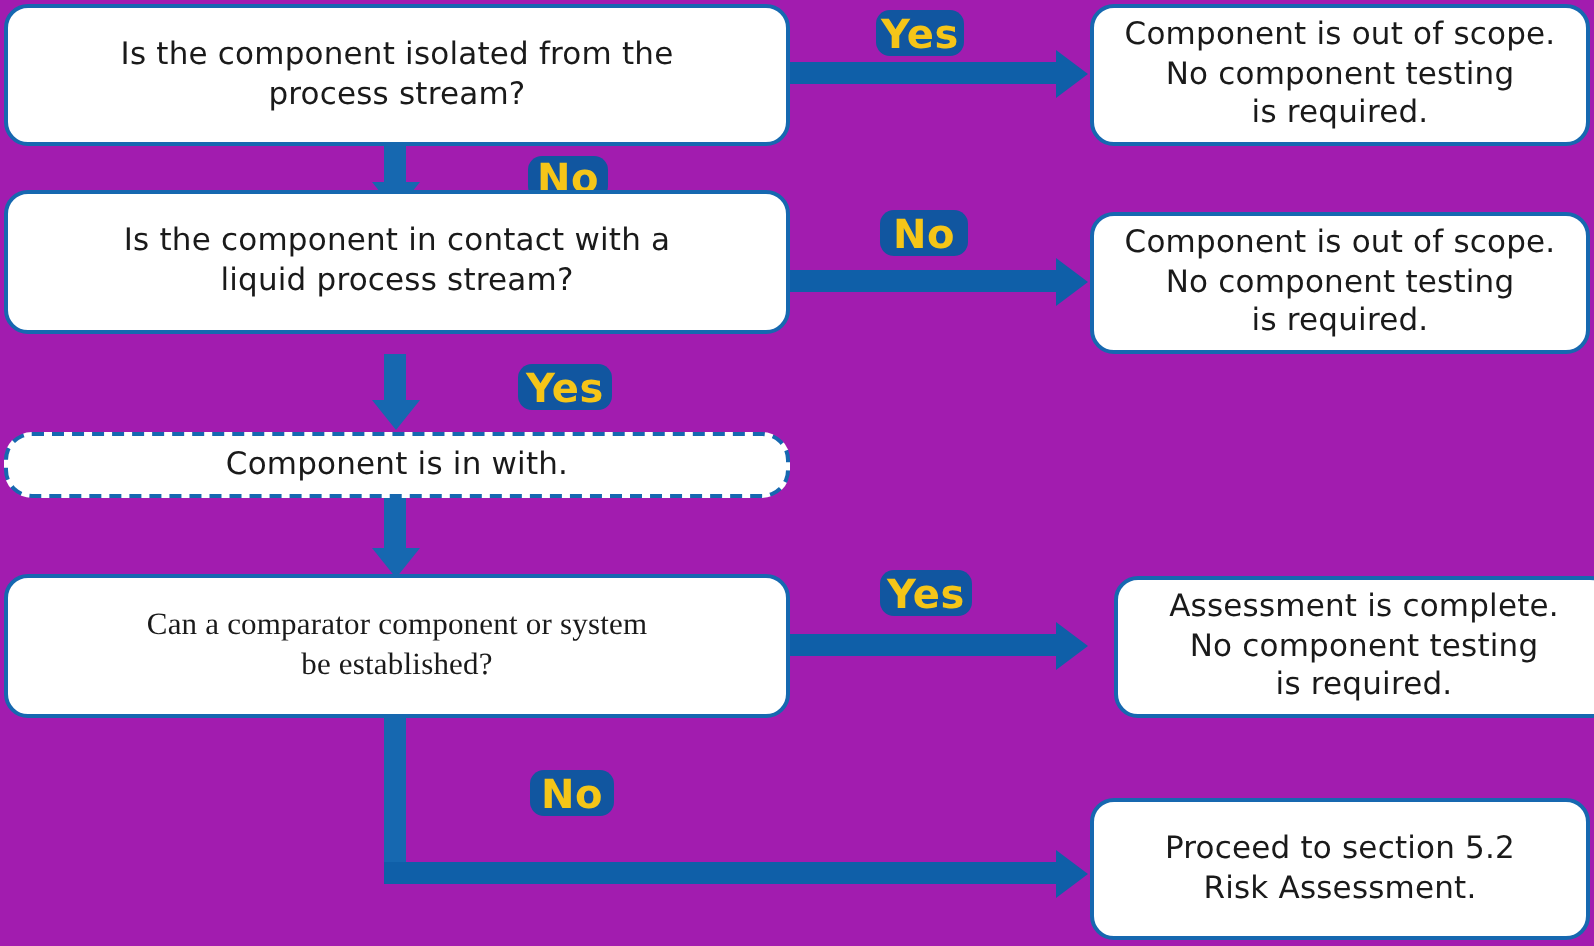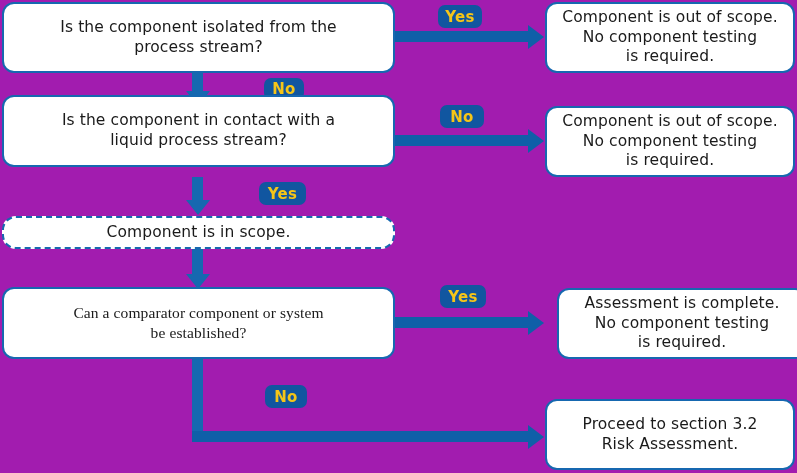--- a/index.html
+++ b/index.html
@@ -70,21 +70,21 @@
     border-left: 16px solid #0f5fa8;
   }
 
   
   .badge {
     position: absolute;
     box-sizing: border-box;
     background: #1156a0;
     color: #f5c518;
     font-weight: bold;
-    font-size: 15px;
+    font-size: 20px;
     border-radius: 7px;
     display: flex;
     align-items: center;
     justify-content: center;
     padding: 2px 0;
     letter-spacing: 0.3px;
   }
 </style>
 </head>
 <body>
@@ -119,21 +119,21 @@
 
   <div class="node" style="left:545px; top:106px; width:250px; height:71px;">Component is out of scope.
 No component testing
 is required.</div>
 
   <div class="line-v" style="left:192px; top:177px; width:11px; height:26px;"></div>
   <div class="arrow-down" style="left:185.5px; top:200px;"></div>
 
   <div class="badge" style="left:259px; top:182px; width:47px; height:23px;">Yes</div>
 
-  <div class="node dashed" style="left:2px; top:216px; width:393px; height:33px;">Component is in scope.</div>
+  <div class="node dashed" style="left:2px; top:216px; width:393px; height:33px;">Component is in with.</div>
 
   <div class="line-v" style="left:192px; top:249px; width:11px; height:28px;"></div>
   <div class="arrow-down" style="left:185.5px; top:274px;"></div>
 
   <div class="node" style="left:2px; top:287px; width:393px; height:72px;font-family:Liberation Serif, serif;">Can a comparator component or system
 be established?</div>
 
   <div class="line-h" style="left:395px; top:317px; width:135px; height:11px;"></div>
   <div class="arrow-right" style="left:528px; top:310.5px;"></div>
 
@@ -142,16 +142,16 @@
   <div class="node" style="left:557px; top:288px; width:250px; height:71px;">Assessment is complete.
 No component testing
 is required.</div>
 
   <div class="line-v" style="left:192px; top:359px; width:11px; height:78px;"></div>
   <div class="line-h" style="left:192px; top:431px; width:340px; height:11px;"></div>
   <div class="arrow-right" style="left:528px; top:424.5px;"></div>
 
   <div class="badge" style="left:265px; top:385px; width:42px; height:23px;">No</div>
 
-  <div class="node" style="left:545px; top:399px; width:250px; height:71px;">Proceed to section 3.2
+  <div class="node" style="left:545px; top:399px; width:250px; height:71px;">Proceed to section 5.2
 Risk Assessment.</div>
 
 </div>
 
 </body></html>

